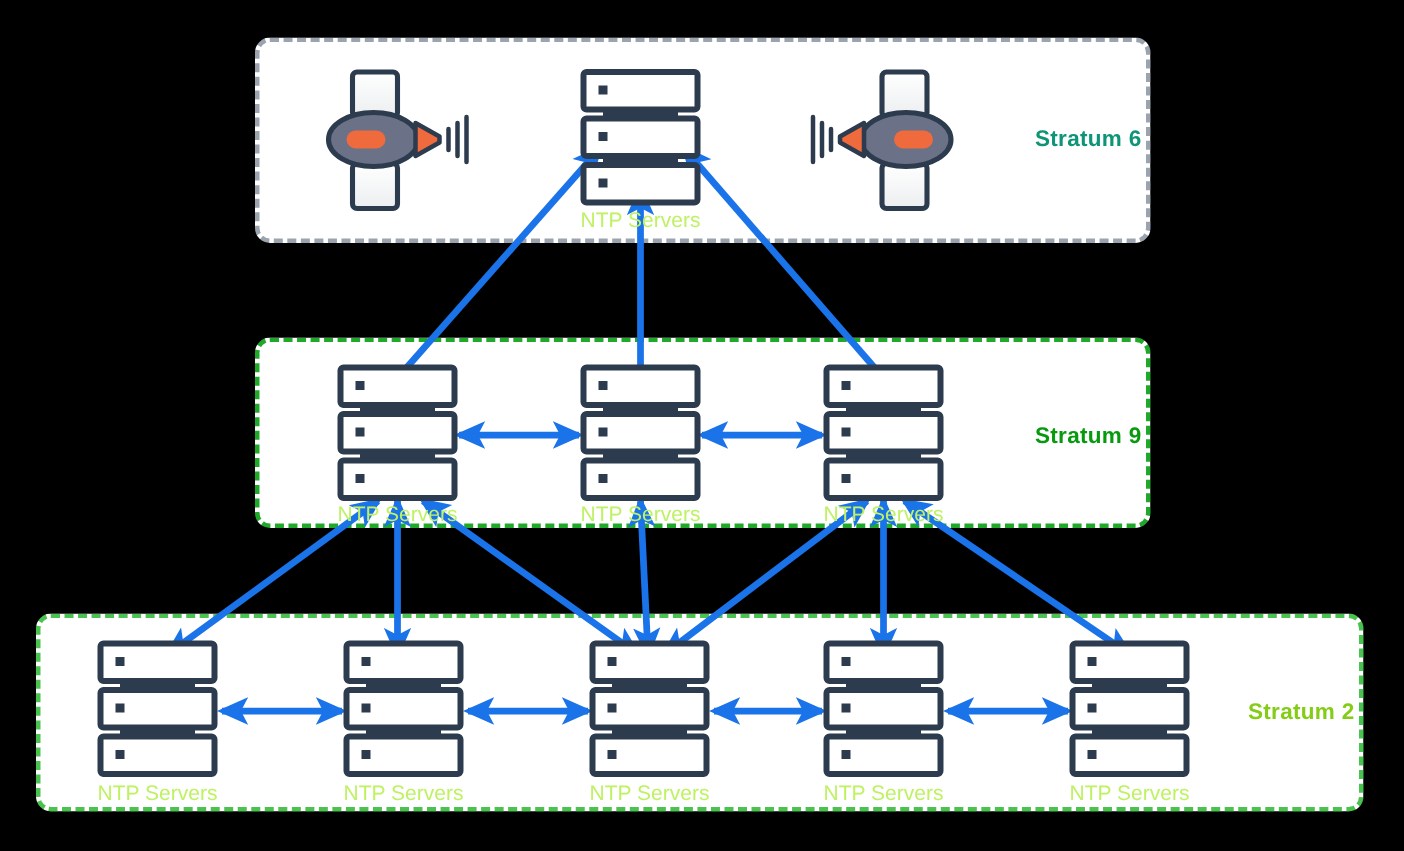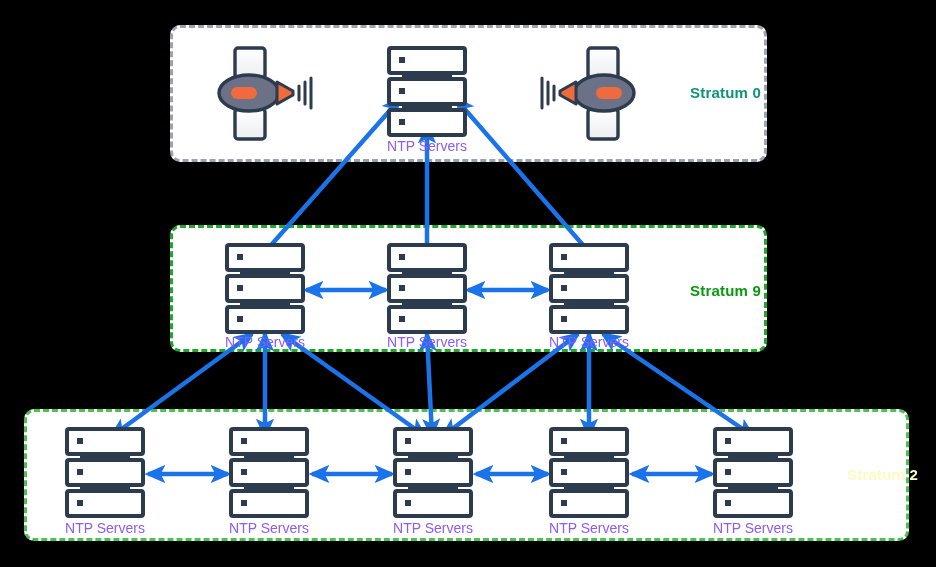--- a/index.html
+++ b/index.html
@@ -39,25 +39,25 @@
   .stratum-label {
     position: absolute;
     font-weight: bold;
     font-size: 15px;
     white-space: nowrap;
     overflow: hidden;
     letter-spacing: 0.2px;
   }
   #label-s0 { left: 690px; top: 84px; width: 74px; color: #0e9476; }
   #label-s1 { left: 690px; top: 282px; width: 74px; color: #089a0e; }
-  #label-s2 { left: 832px; top: 466px; width: 74px; color: #fef9c3; margin-left: 15px; }
+  #label-s2 { left: 832px; top: 466px; width: 74px; color: #84cc16; }
   .node-caption {
     position: absolute;
     font-size: 14px;
-    color: #8b5cf6;
+    color: #bef264;
     text-align: center;
     white-space: nowrap;
     transform: translateX(-50%);
   }
 </style>
 </head>
 <body>
 
 <div id="stage">
 
@@ -168,17 +168,17 @@
   <div class="node-caption" style="left:265px; top:334px;">NTP Servers</div>
   <div class="node-caption" style="left:427px; top:334px;">NTP Servers</div>
   <div class="node-caption" style="left:589px; top:334px;">NTP Servers</div>
 
   <div class="node-caption" style="left:105px; top:520px;">NTP Servers</div>
   <div class="node-caption" style="left:269px; top:520px;">NTP Servers</div>
   <div class="node-caption" style="left:433px; top:520px;">NTP Servers</div>
   <div class="node-caption" style="left:589px; top:520px;">NTP Servers</div>
   <div class="node-caption" style="left:753px; top:520px;">NTP Servers</div>
 
-  <div class="stratum-label" id="label-s0">Stratum 0</div>
+  <div class="stratum-label" id="label-s0">Stratum 6</div>
   <div class="stratum-label" id="label-s1">Stratum 9</div>
   <div class="stratum-label" id="label-s2">Stratum 2</div>
 
 </div>
 
 </body></html>

